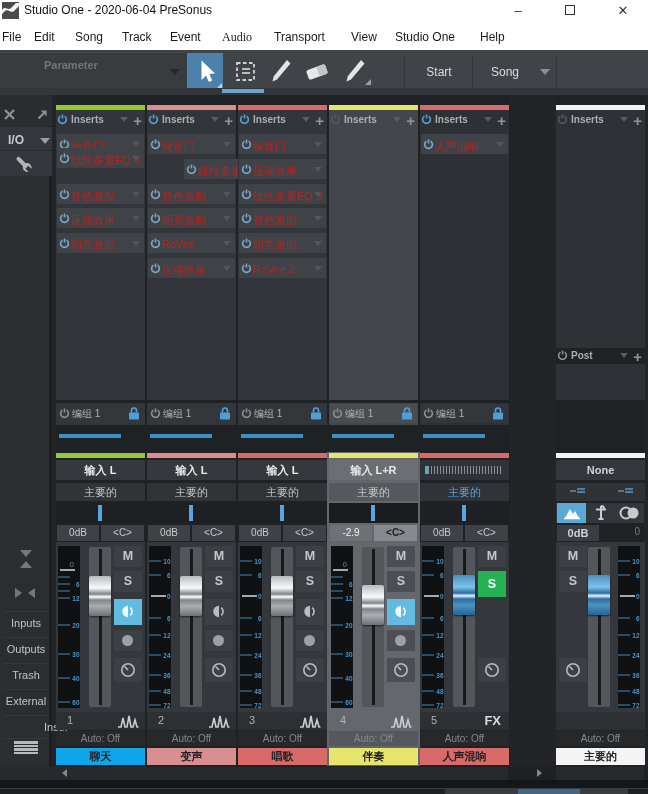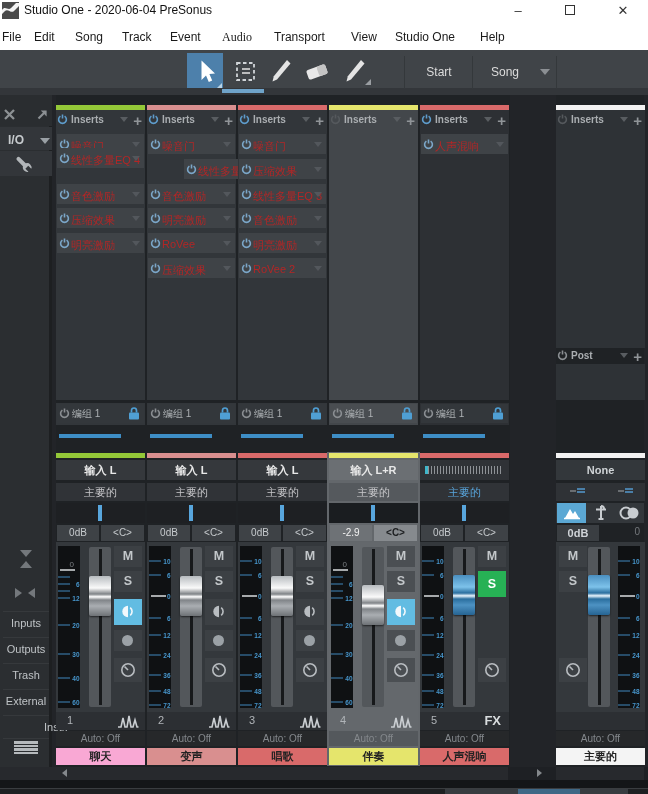--- a/index.html
+++ b/index.html
@@ -76,20 +76,24 @@
 <div class="abs mitem" style="left:34px;">Edit</div>
 <div class="abs mitem" style="left:75px;">Song</div>
 <div class="abs mitem" style="left:122px;">Track</div>
 <div class="abs mitem" style="left:170px;">Event</div>
 <div class="abs mitem" style="left:222px;font-family:Liberation Serif, serif;">Audio</div>
 <div class="abs mitem" style="left:274px;">Transport</div>
 <div class="abs mitem" style="left:351px;">View</div>
 <div class="abs mitem" style="left:395px;">Studio One</div>
 <div class="abs mitem" style="left:480px;">Help</div>
 <div class="abs" id="toolbar">
+<div class="abs" id="parambox">
+      <span>Parameter</span>
+      <div style="position:absolute;left:170px;top:16px;width:0;height:0;border-left:5px solid transparent;border-right:5px solid transparent;border-top:6px solid #24282b;"></div>
+    </div>
 <div class="abs tool sel" style="left:187px;"><svg width="36" height="38" viewBox="0 0 36 38">
         <path d="M14.5 7.5 L14.5 27 L19 22.5 L21.8 29 L25.2 27.4 L22.4 21 L28 20.4 Z" fill="#fff"></path>
         <path d="M30 32 L36 32 L36 26 Z" fill="#b8d4e8" transform="translate(-1,4)"></path>
       </svg></div>
 <div class="abs tool" style="left:228px;"><svg width="36" height="38" viewBox="0 0 36 38">
         <rect x="9" y="10" width="17" height="17" fill="none" stroke="#d0d4d8" stroke-width="1.8" stroke-dasharray="3.5 2.5"></rect>
         <path d="M14 16 h8 M14 20 h8" stroke="#e4e4e4" stroke-width="1.6"></path>
       </svg></div>
 <div class="abs tool" style="left:262px;"><svg width="36" height="38" viewBox="0 0 36 38">
         <path d="M25 7 L28.5 10.5 L15 26.5 L10.5 28.5 L11.8 23.2 Z" fill="#e4e4e4"></path>
@@ -260,21 +264,21 @@
             </svg></div>
 </div>
       </div>
 <div class="abs numrow" style="background:#2c2f33;">
 <div style="position:absolute;left:11px;top:2px;font-size:11px;color:#b0b4b8;">1</div>
 <svg style="position:absolute;right:6px;top:3px;" width="22" height="13" viewBox="0 0 22 13">
           <path d="M1 12 L4 12 L6 3 L8 12 L10 12 L12 1 L14 12 L16 12 L18 5 L20 12 L21.5 12" fill="none" stroke="#caced2" stroke-width="1.6"></path>
         </svg>
 </div>
 <div class="abs autorow" style="background:#26282a;">Auto: Off</div>
-<div class="abs tagrow" style="background:#f9a8d4;">聊天</div>
+<div class="abs tagrow" style="background:#0ea5e9;">聊天</div>
 </div>
 <div class="abs strip" style="left:147px;">
 <div class="abs cstrip" style="background:#d98f8f;"></div>
 <div class="abs ins-panel" style="height:290px;background:#32363a;"></div>
 <div class="abs ins-head" style="left:0px;">
         <svg class="abs" style="left:1px;top:2px;" width="11" height="11" viewBox="0 0 11 11">
           <path d="M3.4 2.2 a3.9 3.9 0 1 0 4.2 0 M5.5 0.6 L5.5 4.6" fill="none" stroke="#5e9ccb" stroke-width="1.6"></path>
         </svg>
         <div class="ihtxt">Inserts</div>
         <div style="position:absolute;right:17px;top:5px;width:0;height:0;border-left:4.5px solid transparent;border-right:4.5px solid transparent;border-top:5.5px solid #595d61;"></div>

